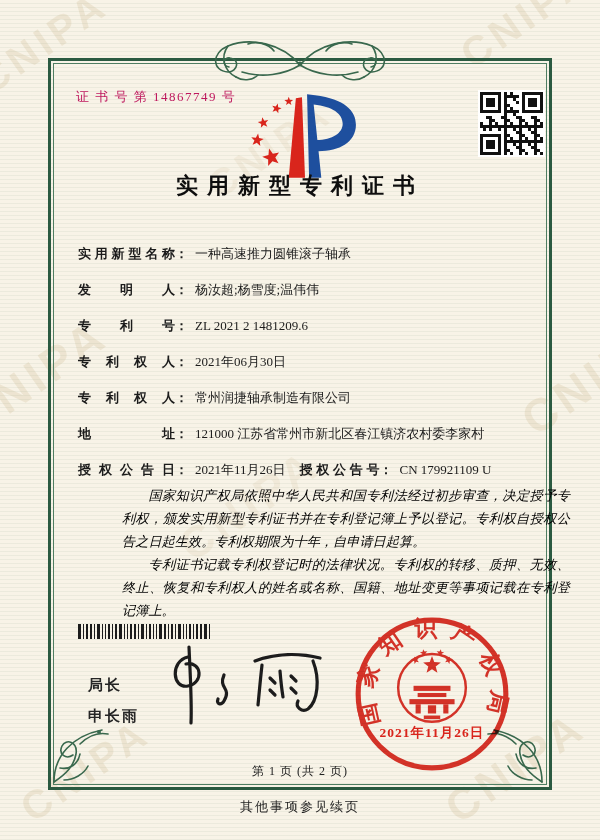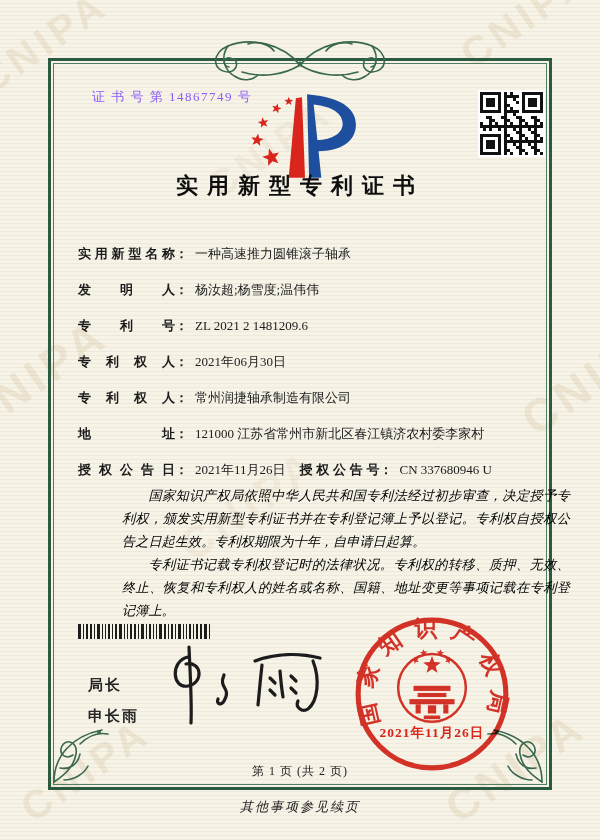--- a/index.html
+++ b/index.html
@@ -21,22 +21,22 @@
     pointer-events:none;
   }
   .frame{
     position:absolute;left:48px;top:58px;width:498px;height:726px;
     border:3px solid #2b5a41;z-index:2;
   }
   .frame-inner{position:absolute;inset:2px;border:1px solid #4f7e62;}
   .ornament-top{position:absolute;left:178px;top:31px;z-index:3;}
   .corner-ornament{position:absolute;z-index:3;}
   .cert-no{
-    position:absolute;left:92px;top:88px;z-index:4;
-    font-size:13px;letter-spacing:1.5px;color:#8b5cf6;
+    position:absolute;left:76px;top:88px;z-index:4;
+    font-size:13px;letter-spacing:1.5px;color:#be185d;
   }
   .logo{position:absolute;left:248px;top:92px;z-index:4;}
   .qr{position:absolute;left:478px;top:90px;z-index:4;background:#fff;padding:2px;}
   .doc-title{
     position:absolute;left:0;top:171px;width:600px;text-align:center;z-index:4;
     font-size:22px;font-weight:bold;letter-spacing:9px;color:#0e0e0e;
   }
   .fields{position:absolute;left:78px;top:242px;width:462px;z-index:4;
     font-size:13px;color:#1b1b1b;}
   .field-row{margin-bottom:13px;line-height:23px;white-space:nowrap;}
@@ -67,21 +67,21 @@
   .seal-date{
     position:absolute;left:352px;top:724px;width:160px;text-align:center;z-index:6;
     color:#d9251c;font-weight:bold;font-size:13.5px;letter-spacing:1px;
   }
   .page-num{
     position:absolute;left:0;top:763px;width:600px;text-align:center;z-index:4;
     font-size:12px;letter-spacing:1px;color:#222;
   }
   .footer-note{
     position:absolute;left:0;top:798px;width:600px;text-align:center;z-index:4;
-    font-size:13px;font-style:italic;color:#1e1e1e;letter-spacing:2px;
+    font-size:13px;color:#1e1e1e;letter-spacing:2px;
   }
 </style>
 </head>
 <body>
 
 <div class="texture"></div>
 
 <span class="watermark" style="left:-30px;top:20px;font-size:40px;">CNIPA</span>
 <span class="watermark" style="left:452px;top:-6px;font-size:40px;">CNIPA</span>
 <span class="watermark" style="left:200px;top:128px;font-size:38px;opacity:.10;">CNIPA</span>
@@ -389,21 +389,21 @@
   <div class="field-row">
     <span class="flabel">专利权人</span><span class="colon">：</span><span class="fvalue">2021年06月30日</span>
   </div>
   <div class="field-row">
     <span class="flabel">专利权人</span><span class="colon">：</span><span class="fvalue">常州润捷轴承制造有限公司</span>
   </div>
   <div class="field-row">
     <span class="flabel">地址</span><span class="colon">：</span><span class="fvalue">121000 江苏省常州市新北区春江镇济农村委李家村</span>
   </div>
   <div class="field-row">
-    <span class="flabel">授权公告日</span><span class="colon">：</span><span class="fvalue">2021年11月26日</span><span class="pair2"><span class="flabel2">授权公告号</span><span class="colon">：</span><span class="fvalue">CN 337680946 U</span></span>
+    <span class="flabel">授权公告日</span><span class="colon">：</span><span class="fvalue">2021年11月26日</span><span class="pair2"><span class="flabel2">授权公告号</span><span class="colon">：</span><span class="fvalue">CN 179921109 U</span></span>
   </div>
 </div>
 
 <div class="paragraphs">
   <p>国家知识产权局依照中华人民共和国专利法经过初步审查，决定授予专利权，颁发实用新型专利证书并在专利登记簿上予以登记。专利权自授权公告之日起生效。专利权期限为十年，自申请日起算。</p>
   <p>专利证书记载专利权登记时的法律状况。专利权的转移、质押、无效、终止、恢复和专利权人的姓名或名称、国籍、地址变更等事项记载在专利登记簿上。</p>
 </div>
 
 <div class="barcode" id="barcode">
     <span style="width: 3px; margin-right: 2px;"></span>

